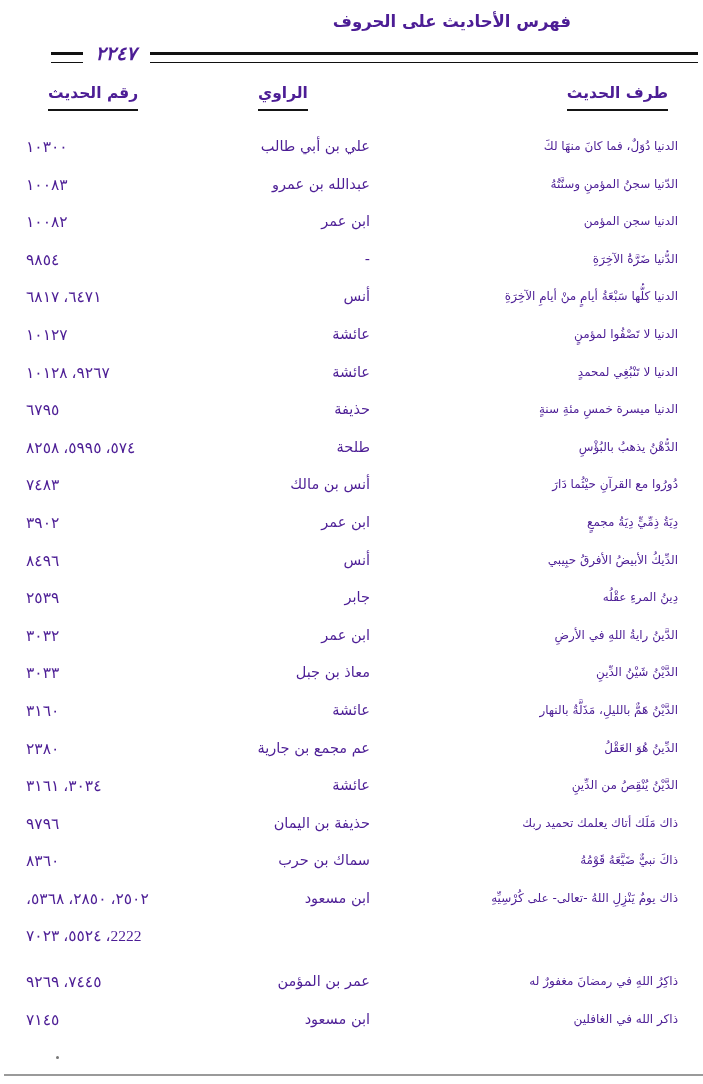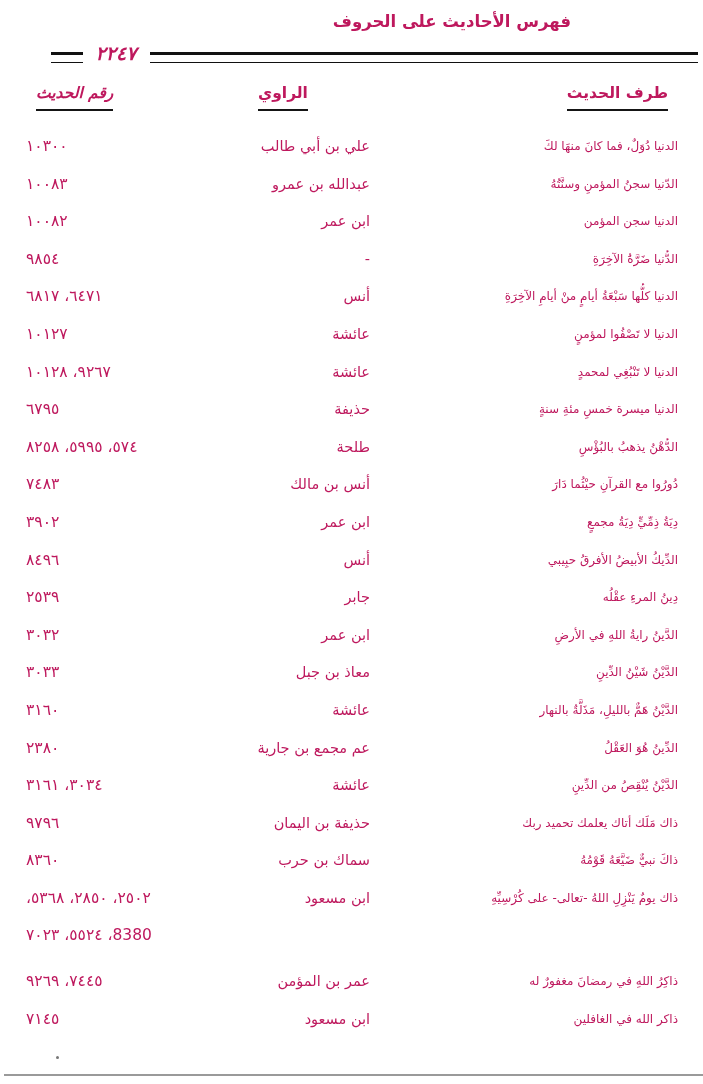--- a/index.html
+++ b/index.html
@@ -2,21 +2,21 @@
 <html lang="ar" dir="rtl"><head>
 <meta charset="utf-8">
 <style>
   html,body{margin:0;padding:0;background:#e8e8e8;}
   .page{
     position:relative;
     width:703px;height:1084px;
     margin:0 auto;
     background:#ffffff;
     font-family:"DejaVu Sans",sans-serif;
-    color:#be185d;
+    color:#4c1d95;
     direction:rtl;
     overflow:hidden;
   }
   
   .book-title{
     position:absolute;top:12px;left:343px;width:228px;
     text-align:center;font-size:16.5px;font-weight:bold;
     white-space:nowrap;
   }
   .dbl-rule{
@@ -31,38 +31,38 @@
     text-align:center;font-size:19px;font-weight:bold;
     letter-spacing:1px;white-space:nowrap;font-style:italic;
   }
   
   .col-header{
     position:absolute;top:84px;
     font-size:15.5px;font-weight:bold;
     padding-bottom:7px;border-bottom:2px solid #151515;
     white-space:nowrap;
   }
-  .col-header.h-number{left:36px;font-style:italic;}
+  .col-header.h-number{left:48px;}
   .col-header.h-narrator{left:258px;}
   .col-header.h-hadith{right:35px;}
   
   .rows{
     position:absolute;top:128px;right:25px;left:0;
   }
   .row{
     display:flex;direction:rtl;
     height:37.6px;align-items:flex-start;
   }
   .row.two-line{height:75.2px;}
   .row.two-line + .row{margin-top:8px;}
   .cell{line-height:37.6px;white-space:nowrap;}
   .cell.hadith{width:308px;text-align:right;font-size:12px;}
   .cell.narrator{width:162px;text-align:right;font-size:14.5px;}
   .cell.numbers{flex:1;text-align:left;font-size:15.5px;padding-left:26px;letter-spacing:0.5px;}
-  .cell.numbers div{line-height:37.6px;}
+  .cell.numbers div{line-height:37.6px;font-family:Liberation Serif, serif;}
   
   .bottom-rule{
     position:absolute;left:4px;right:0;top:1074px;height:1.5px;
     background:#9a9a9a;
   }
   
   .speck{position:absolute;width:3px;height:3px;background:#777;border-radius:50%;}
 </style>
 </head>
 <body>
@@ -218,21 +218,21 @@
     <div class="cell narrator">سماك بن حرب</div>
     <div class="cell numbers">
           <div>٨٣٦٠</div>
         </div>
   </div>
       <div class="row two-line">
     <div class="cell hadith">ذاك يومٌ يَنْزِلِ اللهُ -تعالى- على كُرْسِيِّهِ</div>
     <div class="cell narrator">ابن مسعود</div>
     <div class="cell numbers">
           <div>٢٥٠٢، ٢٨٥٠، ٥٣٦٨،</div>
-          <div>8380، ٥٥٢٤، ٧٠٢٣</div>
+          <div>2222، ٥٥٢٤، ٧٠٢٣</div>
         </div>
   </div>
       <div class="row">
     <div class="cell hadith">ذاكِرُ اللهِ في رمضانَ مغفورٌ له</div>
     <div class="cell narrator">عمر بن المؤمن</div>
     <div class="cell numbers">
           <div>٧٤٤٥، ٩٢٦٩</div>
         </div>
   </div>
       <div class="row">

